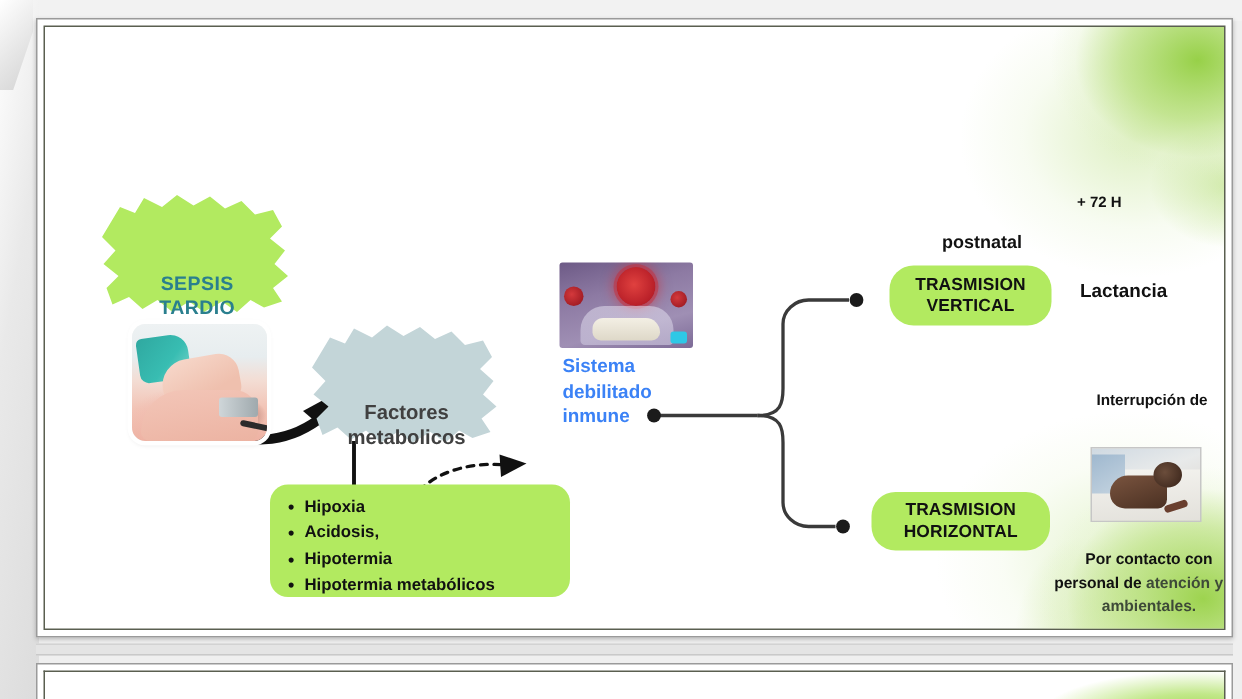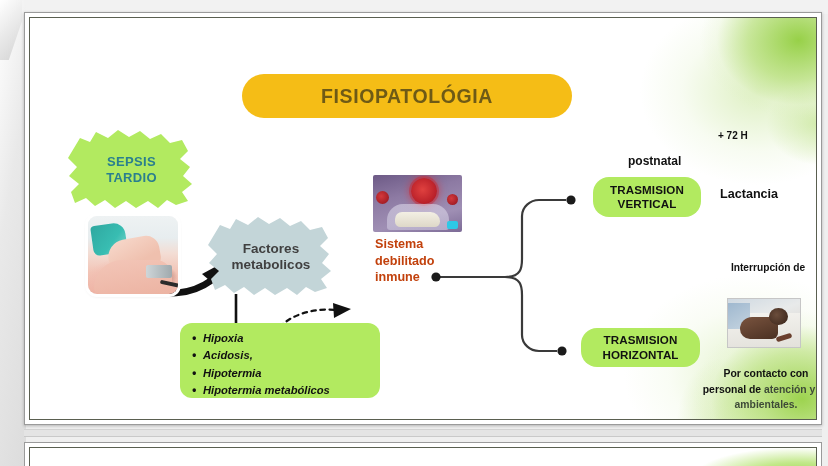--- a/index.html
+++ b/index.html
@@ -120,21 +120,21 @@
     font-size: 19.5px;
     font-weight: bold;
     letter-spacing: .6px;
     color: #6e5a16;
     font-family: "Liberation Sans", sans-serif;
   }
 
   
   .blob {
     position: absolute;
-    display: flex; align-items: center; justify-content: center;
+    display: flex; align-items: flex-end; justify-content: center;
     text-align: center;
     line-height: 1.22;
   }
   .blob-bg {
     position: absolute; inset: 0;
   }
   .blob-txt { position: relative; z-index: 2; }
 
   #sepsis-blob { left: 36px; top: 108px; width: 131px; height: 87px; }
   #sepsis-blob .blob-txt {
@@ -256,21 +256,20 @@
   }
 
   
   #bullets-card {
     position: absolute;
     left: 150px; top: 305px;
     width: 200px; height: 75px;
     background: #b2ea60;
     border-radius: 12px;
     padding: 7px 16px 6px 12px;
-    font-style: italic;
   }
   #bullets-card li {
     list-style: none;
     font-size: 11.2px;
     font-weight: bold;
     color: #111;
     line-height: 1.54;
     position: relative;
     padding-left: 11px;
   }
@@ -295,21 +294,21 @@
   }
   #pill-vertical   { left: 563px; top: 159px; width: 108px; height: 40px; }
   #pill-horizontal { left: 551px; top: 310px; width: 119px; height: 39px; }
 
   
   .label { position: absolute; font-weight: bold; color: #111; }
 
   #lbl-sistema-inmune {
     left: 345px; top: 218px;
     width: 96px;
-    font-size: 12.6px; color: #c2410c; line-height: 1.32;
+    font-size: 12.6px; color: #3b82f6; line-height: 1.32;
     font-weight: bold;
   }
   #lbl-postnatal { left: 598px; top: 136px; font-size: 12px; text-align: right; }
   #lbl-72h       { left: 688px; top: 112px; font-size: 10px; }
   #lbl-lactancia { left: 690px; top: 169px; font-size: 12.6px; }
 
   #lbl-interrupcion {
     left: 680px; top: 243px; width: 116px;
     font-size: 10.2px; text-align: center; line-height: 1.42;
   }
@@ -365,23 +364,20 @@
           <path d="M475,259 C491,259 492,250 492,241
                    L492,198 C492,189 500,182 509,182 L536,182"></path>
           <path d="M475,259 C491,259 492,268 492,277
                    L492,317 C492,326 500,333 509,333 L527,333"></path>
         </g>
         <circle cx="406" cy="259" r="4.6" fill="#1b1b1b"></circle>
         <circle cx="541" cy="182" r="4.6" fill="#1b1b1b"></circle>
         <circle cx="532" cy="333" r="4.6" fill="#1b1b1b"></circle>
       </svg>
 
-      <div id="title-pill">
-        <span class="title-text">FISIOPATOLÓGIA</span>
-      </div>
 
       <div id="sepsis-blob" class="blob">
         <svg class="blob-bg" viewBox="0 0 131 87" preserveAspectRatio="none">
           <path fill="#b2ea60" d="M8,22 L14,12 L24,16 L30,6 L42,12 L52,4 L63,11 L74,5 L84,13
             L95,8 L104,17 L116,14 L122,25 L114,33 L124,41 L117,50 L126,58 L116,66
             L122,75 L110,79 L101,74 L92,82 L82,75 L70,82 L60,75 L49,82 L39,74
             L29,80 L20,72 L9,77 L5,66 L13,58 L3,50 L11,41 L2,32 Z"></path>
         </svg>
         <div class="blob-txt">
           <div>SEPSIS</div>

